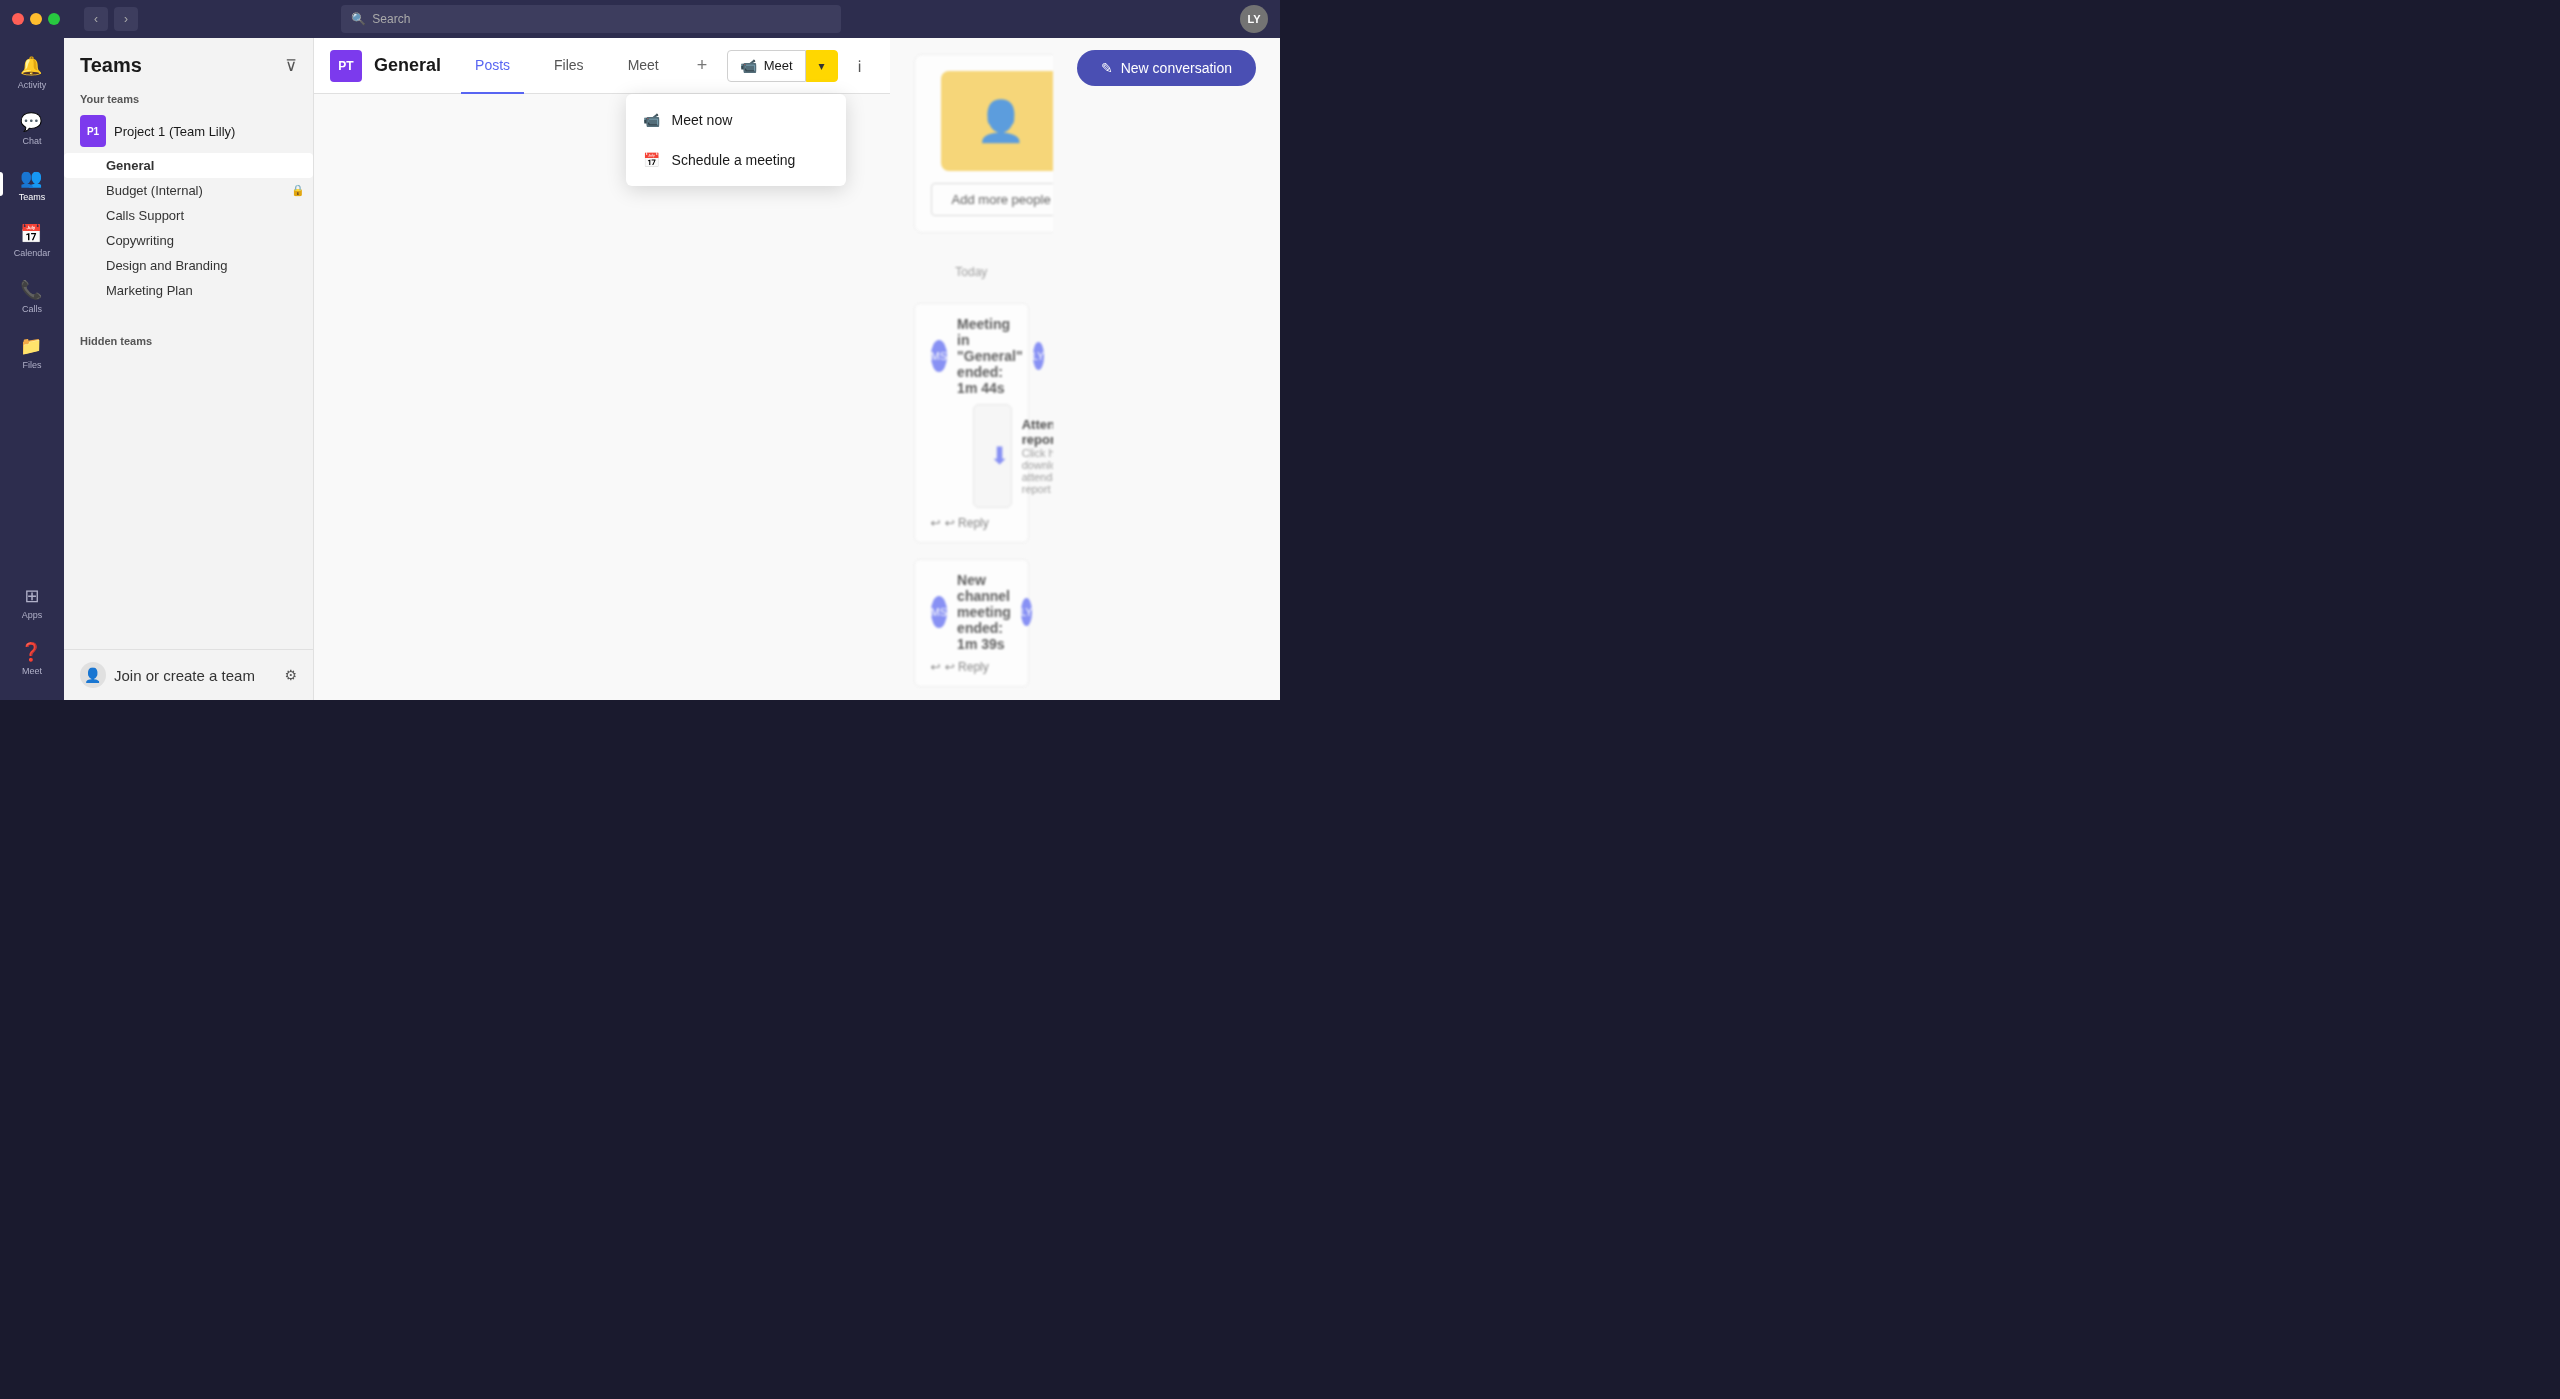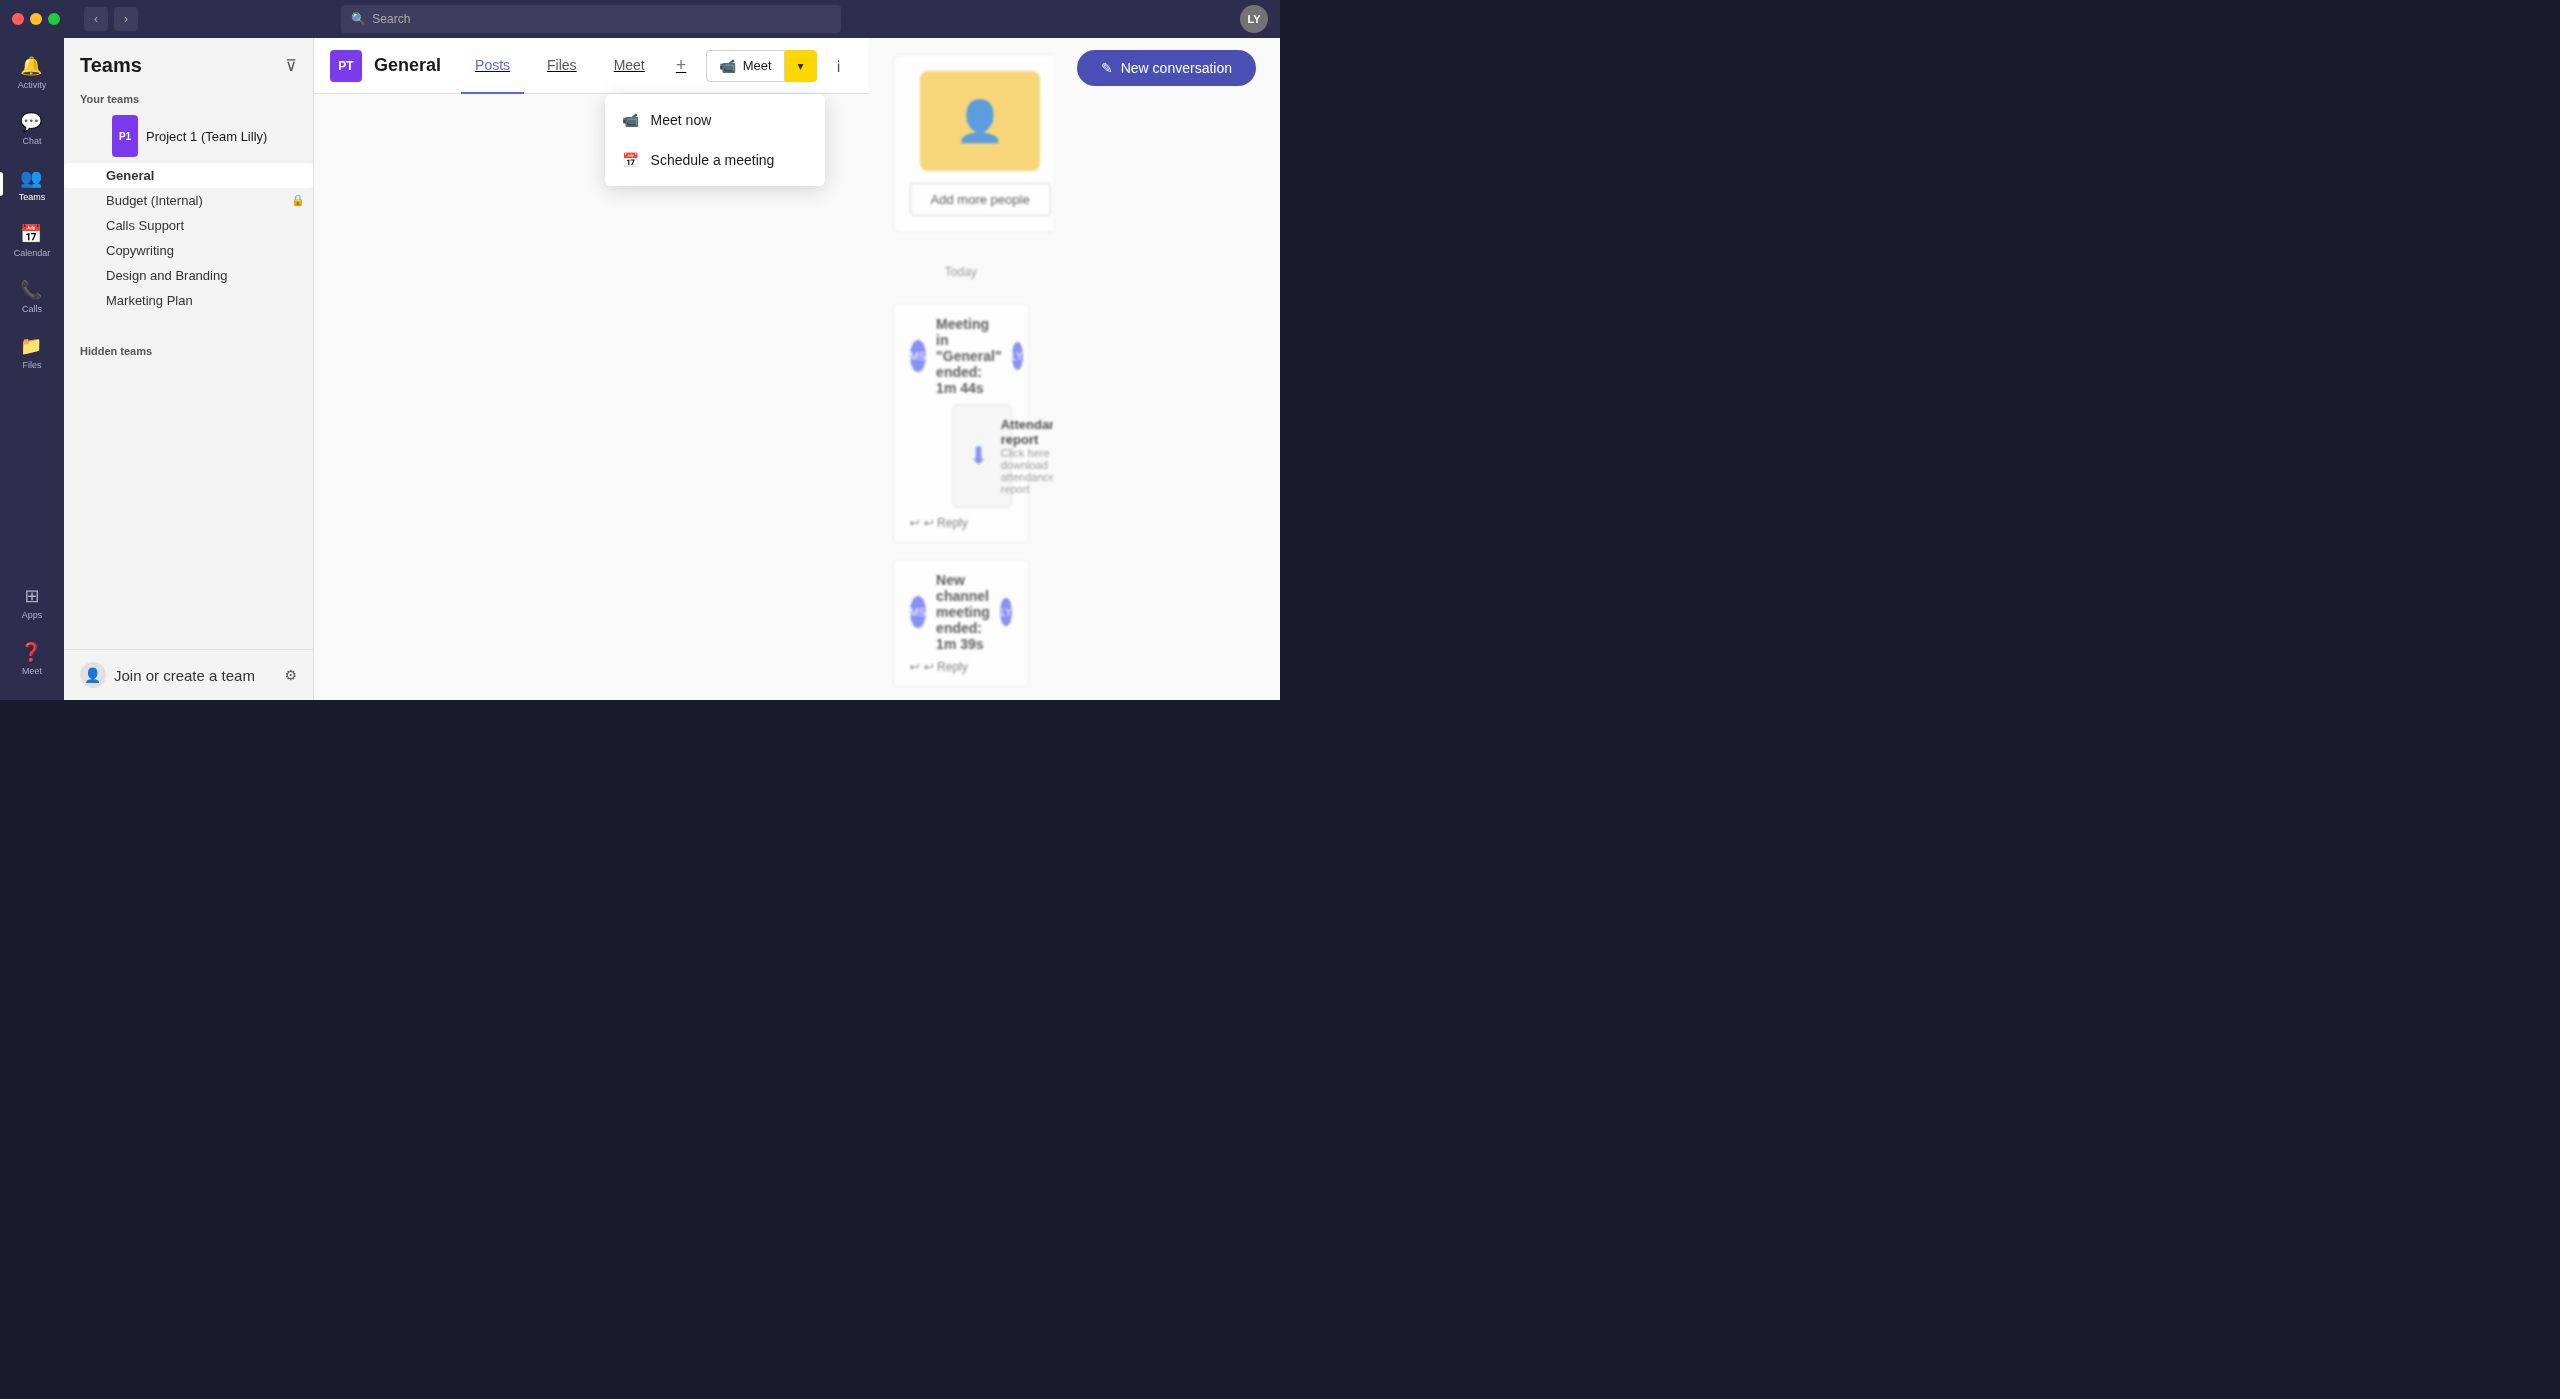--- a/index.html
+++ b/index.html
@@ -188,31 +188,30 @@
     }
     .team-item {
       display: flex;
       align-items: center;
       padding: 6px 8px 6px 16px;
       cursor: pointer;
       gap: 8px;
     }
     .team-avatar {
       width: 26px;
-      height: 42px;
+      height: 32px;
       border-radius: 4px;
       background: #7c3aed;
       display: flex;
       align-items: center;
       justify-content: center;
       color: white;
       font-size: 10px;
       font-weight: 700;
       flex-shrink: 0;
-      margin-left: 32px;
     }
     .team-name {
       font-size: 13px;
       color: #1a1a1a;
       flex: 1;
     }
     .team-more {
       color: #777;
       font-size: 14px;
       opacity: 0;
@@ -299,23 +298,22 @@
       font-size: 12px;
       font-weight: 700;
     }
     .channel-header-name {
       font-size: 18px;
       font-weight: 700;
       color: #1a1a1a;
     }
     .channel-tabs {
       display: flex;
-      gap: 9px;
+      gap: 16px;
       margin-left: 8px;
-      text-decoration: underline;
     }
     .channel-tab {
       padding: 0 14px;
       height: 56px;
       display: flex;
       align-items: center;
       font-size: 14px;
       color: #555;
       cursor: pointer;
       border-bottom: 2px solid transparent;

